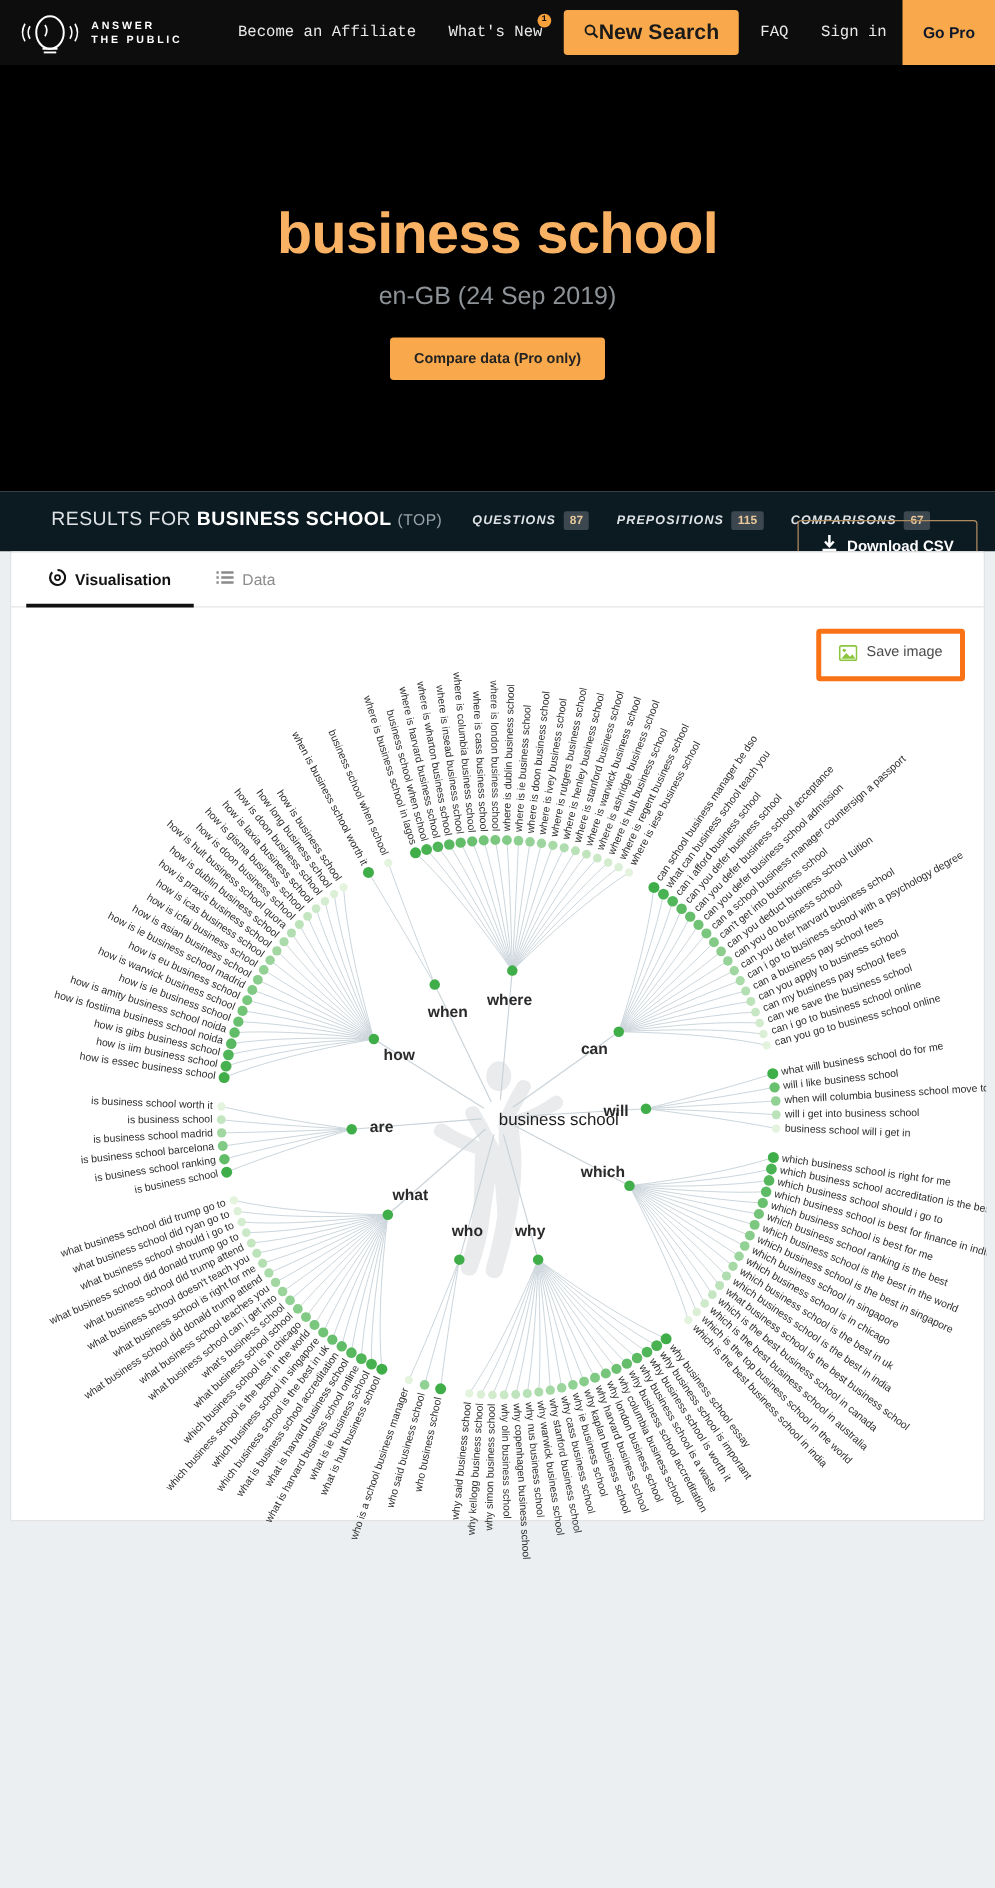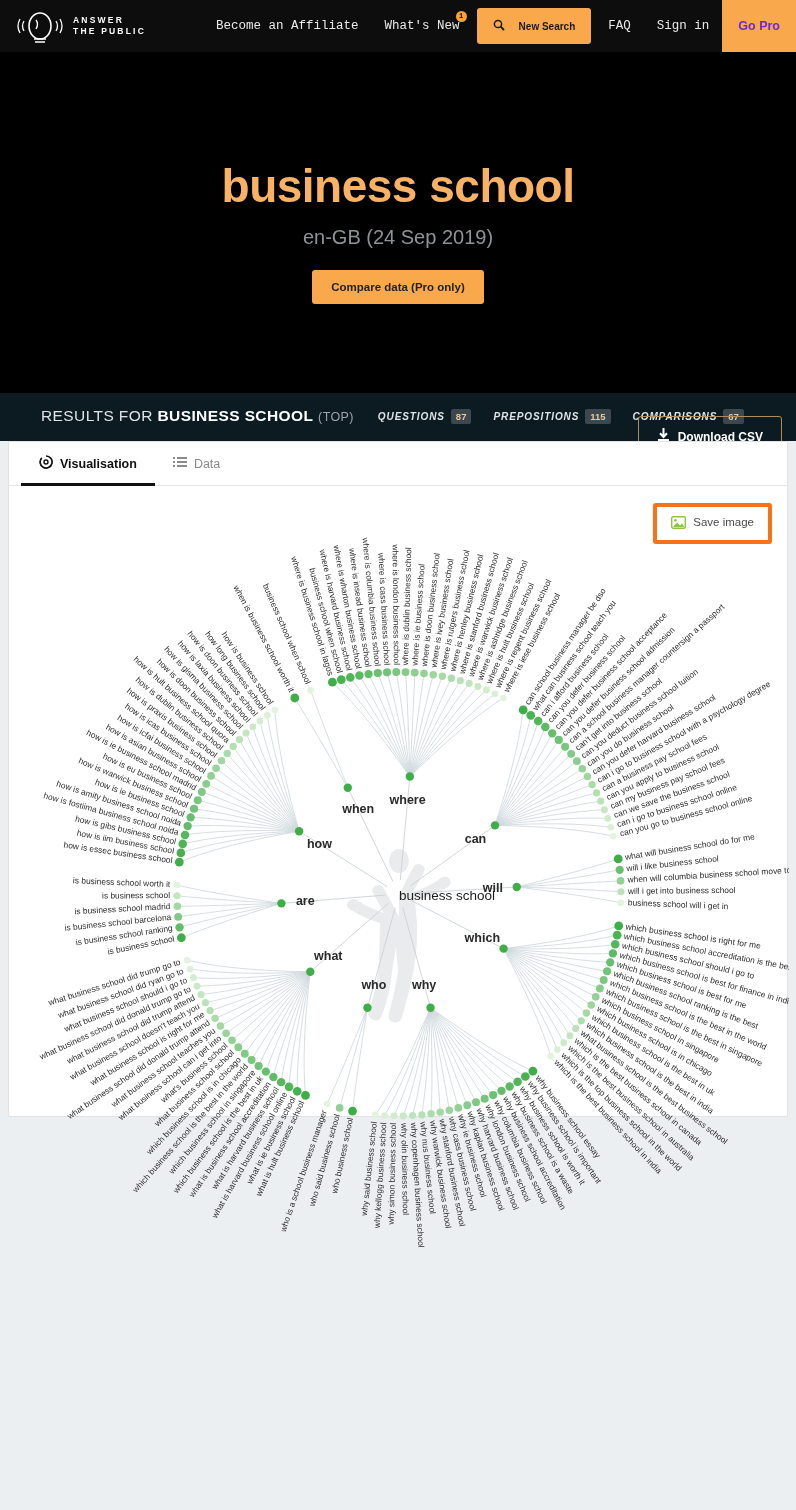--- a/index.html
+++ b/index.html
@@ -47,33 +47,33 @@
     font-size: 7px;
     font-weight: bold;
     border-radius: 50%;
     width: 11px; height: 11px;
     line-height: 11px;
     text-align: center;
   }
   .btn-newsearch {
     background: #f9a94b;
     color: #1a1a1a;
-    font-size: 10px;
+    font-size: 17px;
     font-weight: bold;
     height: 36px;
-    display: flex; align-items: center; gap: 14px;
+    display: flex; align-items: center; gap: 0;
     padding: 0 16px;
     border-radius: 3px;
     border: none;
     cursor: pointer;
     margin: 0 4px;
   }
   .btn-gopro {
     background: #f9a94b;
-    color: #6d28d9;
+    color: #0f172a;
     font-size: 12.5px;
     font-weight: bold;
     height: 52px;
     display: flex; align-items: center;
     padding: 0 16px;
     border: none;
     cursor: pointer;
   }
 
   
@@ -169,21 +169,21 @@
     padding: 29px 0 19px 0;
   }
   .qheading b { font-weight: bold; }
   .qheading span.count { font-weight: normal; }
 
   .card {
     background: #fff;
     border: 1px solid #e3e3e3;
     border-radius: 2px;
     position: relative;
-    height: 676px;
+    height: 776px;
   }
   .tabs {
     display: flex;
     border-bottom: 1px solid #e6e6e6;
     height: 44px;
     padding-left: 12px;
   }
   .tab {
     display: flex;
     align-items: center;

